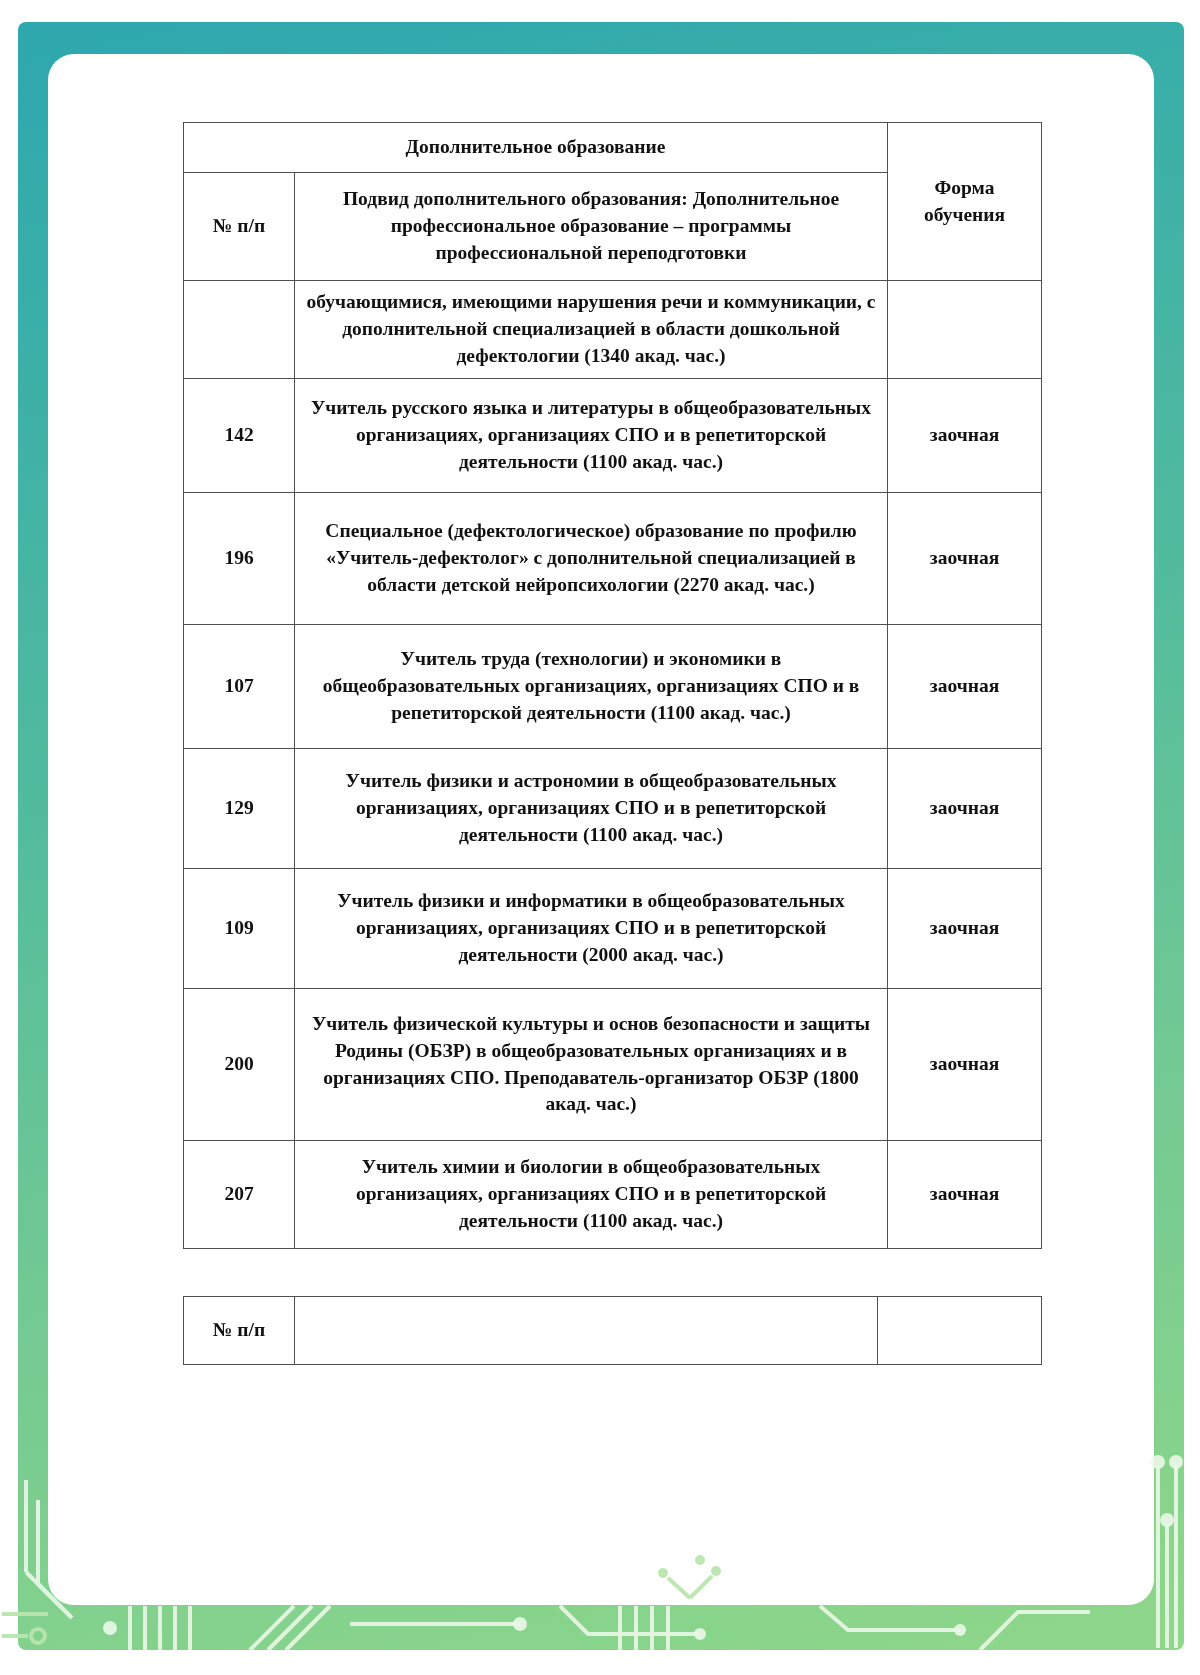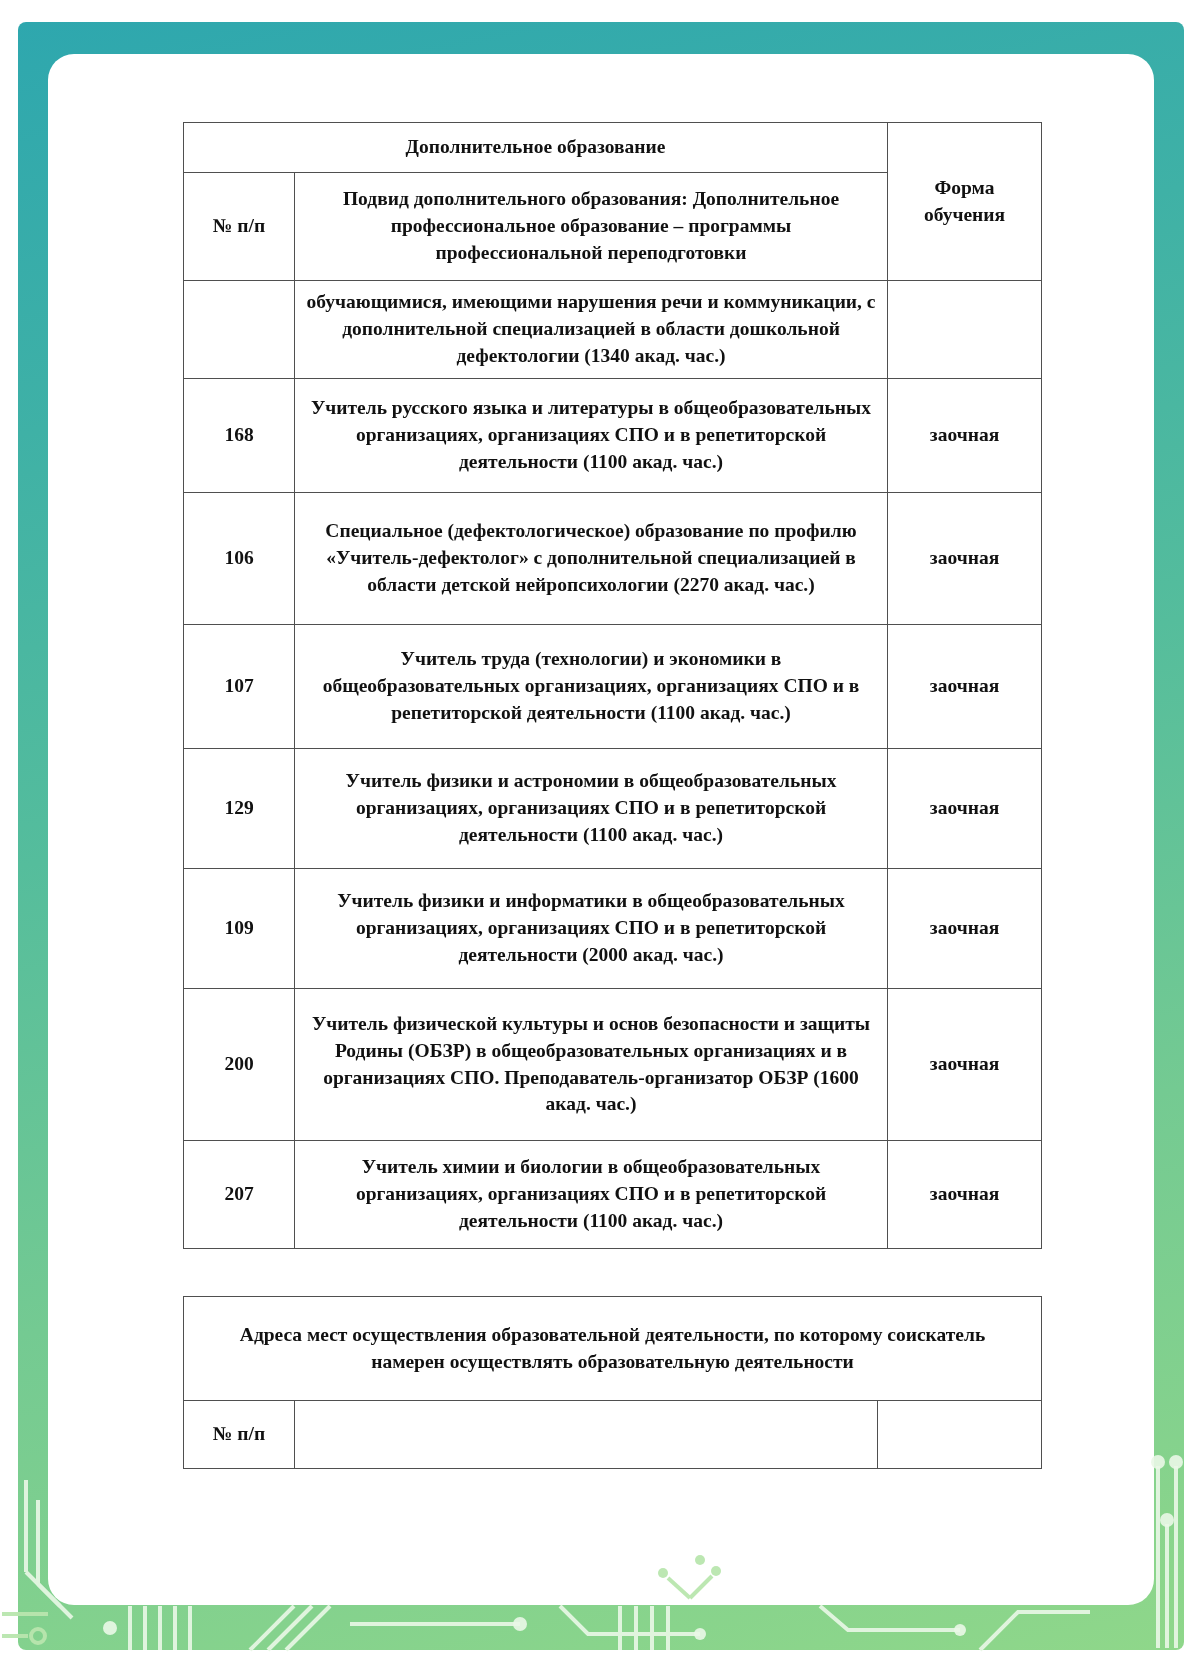--- a/index.html
+++ b/index.html
@@ -128,67 +128,64 @@
         <th>Подвид дополнительного образования: Дополнительное профессиональное образование – программы профессиональной переподготовки</th>
       </tr>
     </thead>
     <tbody id="main-rows">
         <tr>
           <td></td>
           <td>обучающимися, имеющими нарушения речи и коммуникации, с дополнительной специализацией в области дошкольной дефектологии (1340 акад. час.)</td>
           <td></td>
         </tr>
         <tr>
-          <td>168</td>
+          <td>142</td>
           <td>Учитель русского языка и литературы в общеобразовательных организациях, организациях СПО и в репетиторской деятельности (1100 акад. час.)</td>
           <td>заочная</td>
         </tr>
         <tr>
-          <td>106</td>
+          <td>196</td>
           <td>Специальное (дефектологическое) образование по профилю «Учитель-дефектолог» с дополнительной специализацией в области детской нейропсихологии (2270 акад. час.)</td>
           <td>заочная</td>
         </tr>
         <tr>
           <td>107</td>
           <td>Учитель труда (технологии) и экономики в общеобразовательных организациях, организациях СПО и в репетиторской деятельности (1100 акад. час.)</td>
           <td>заочная</td>
         </tr>
         <tr>
           <td>129</td>
           <td>Учитель физики и астрономии в общеобразовательных организациях, организациях СПО и в репетиторской деятельности (1100 акад. час.)</td>
           <td>заочная</td>
         </tr>
         <tr>
           <td>109</td>
           <td>Учитель физики и информатики в общеобразовательных организациях, организациях СПО и в репетиторской деятельности (2000 акад. час.)</td>
           <td>заочная</td>
         </tr>
         <tr>
           <td>200</td>
-          <td>Учитель физической культуры и основ безопасности и защиты Родины (ОБЗР) в общеобразовательных организациях и в организациях СПО. Преподаватель-организатор ОБЗР (1600 акад. час.)</td>
+          <td>Учитель физической культуры и основ безопасности и защиты Родины (ОБЗР) в общеобразовательных организациях и в организациях СПО. Преподаватель-организатор ОБЗР (1800 акад. час.)</td>
           <td>заочная</td>
         </tr>
         <tr>
           <td>207</td>
           <td>Учитель химии и биологии в общеобразовательных организациях, организациях СПО и в репетиторской деятельности (1100 акад. час.)</td>
           <td>заочная</td>
         </tr>
       </tbody>
   </table>
 
   <table class="addr-table">
     <colgroup>
         <col class="c-num">
         <col class="c-mid">
         <col class="c-right">
       </colgroup>
     <tbody>
-      <tr>
-        <td colspan="3" class="addr-title">Адреса мест осуществления образовательной деятельности, по которому соискатель намерен осуществлять образовательную деятельности</td>
-      </tr>
       <tr class="addr-row">
         <td>№ п/п</td>
         <td></td>
         <td></td>
       </tr>
     </tbody>
   </table>
 
 </div>
 

